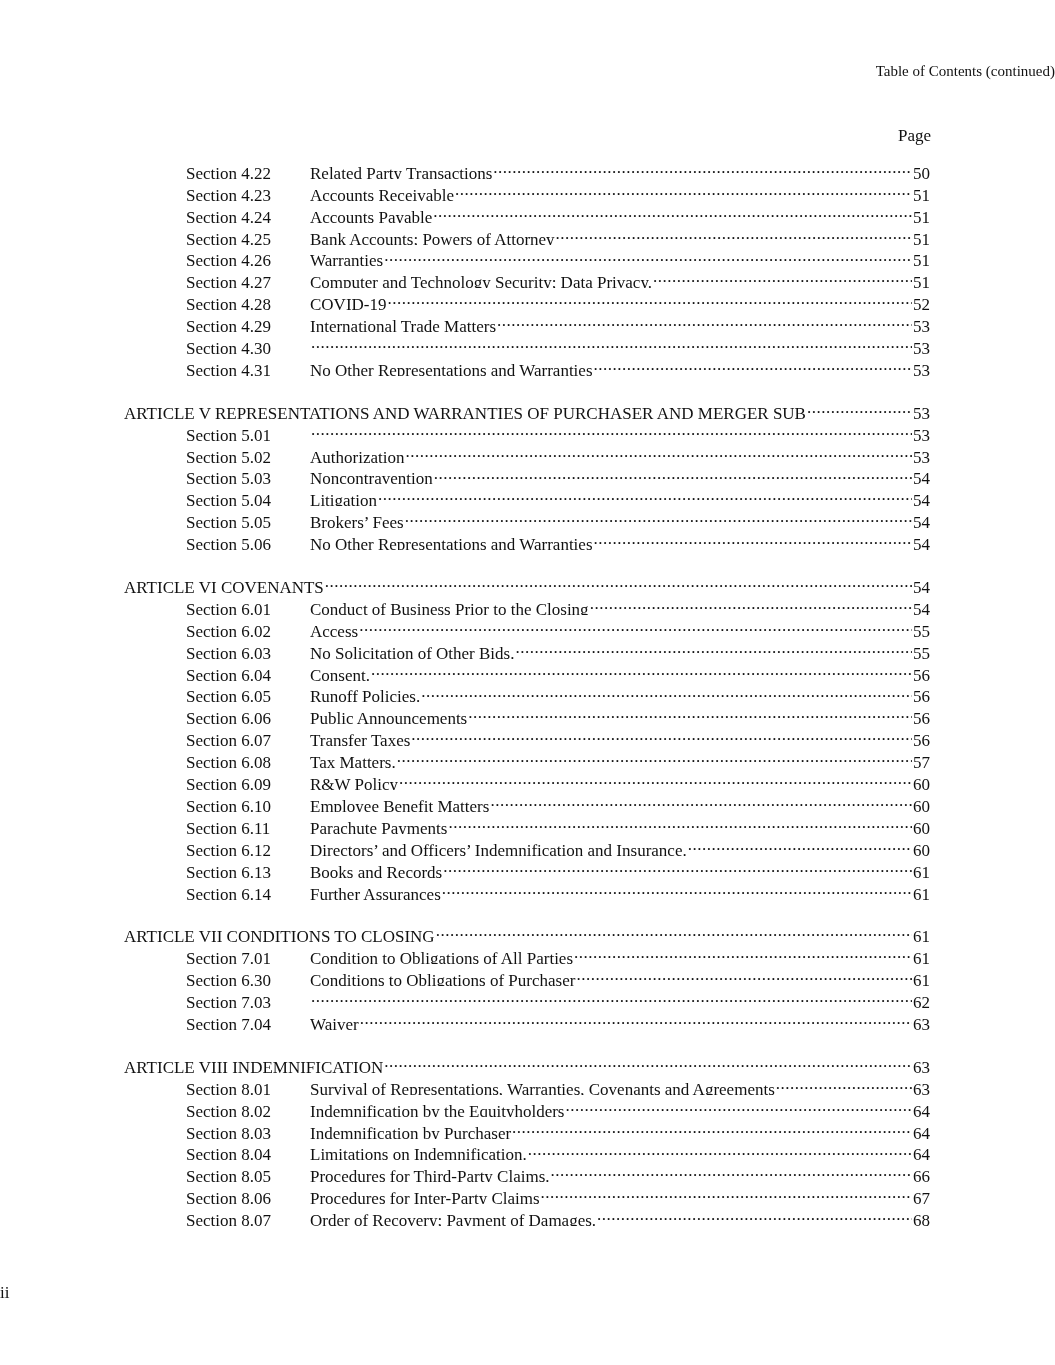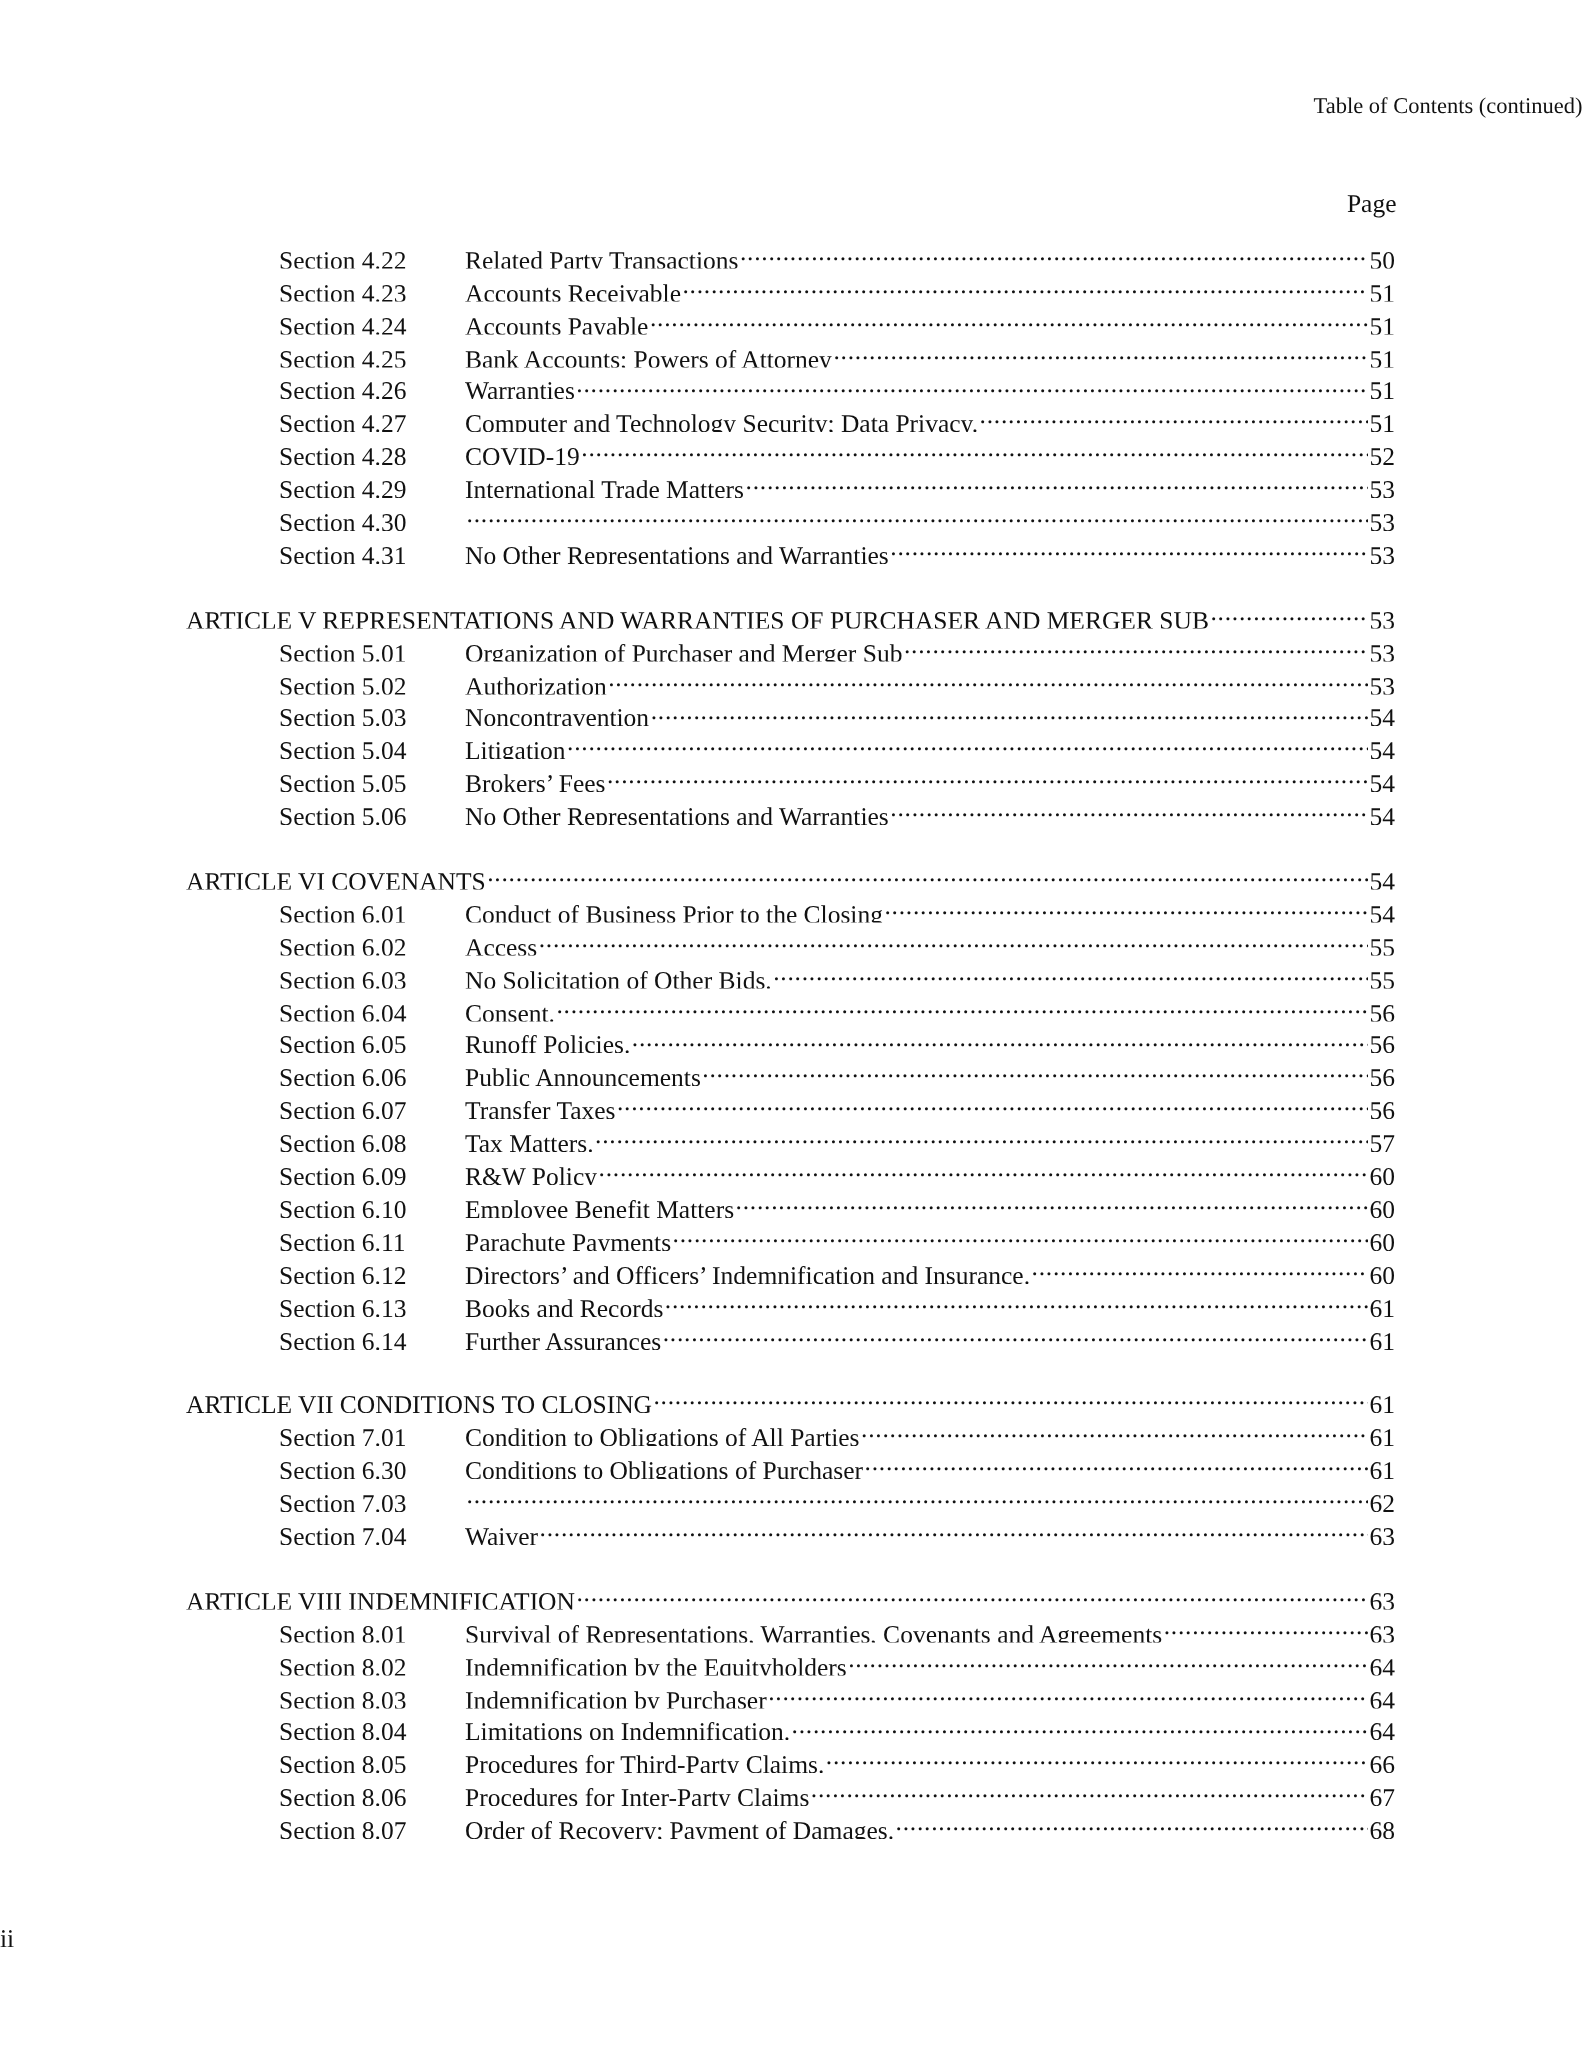--- a/index.html
+++ b/index.html
@@ -109,21 +109,20 @@
       <span class="pg">53</span>
     </div>
     <div class="gap"></div>
     <div class="row article">
       <span class="title">ARTICLE V REPRESENTATIONS AND WARRANTIES OF PURCHASER AND MERGER SUB</span>
       <span class="leader"></span>
       <span class="pg">53</span>
     </div>
     <div class="row section">
       <span class="num">Section 5.01</span>
-      <span class="title">Organization of Purchaser and Merger Sub</span>
       <span class="leader"></span>
       <span class="pg">53</span>
     </div>
     <div class="row section">
       <span class="num">Section 5.02</span>
       <span class="title">Authorization</span>
       <span class="leader"></span>
       <span class="pg">53</span>
     </div>
     <div class="row section">

